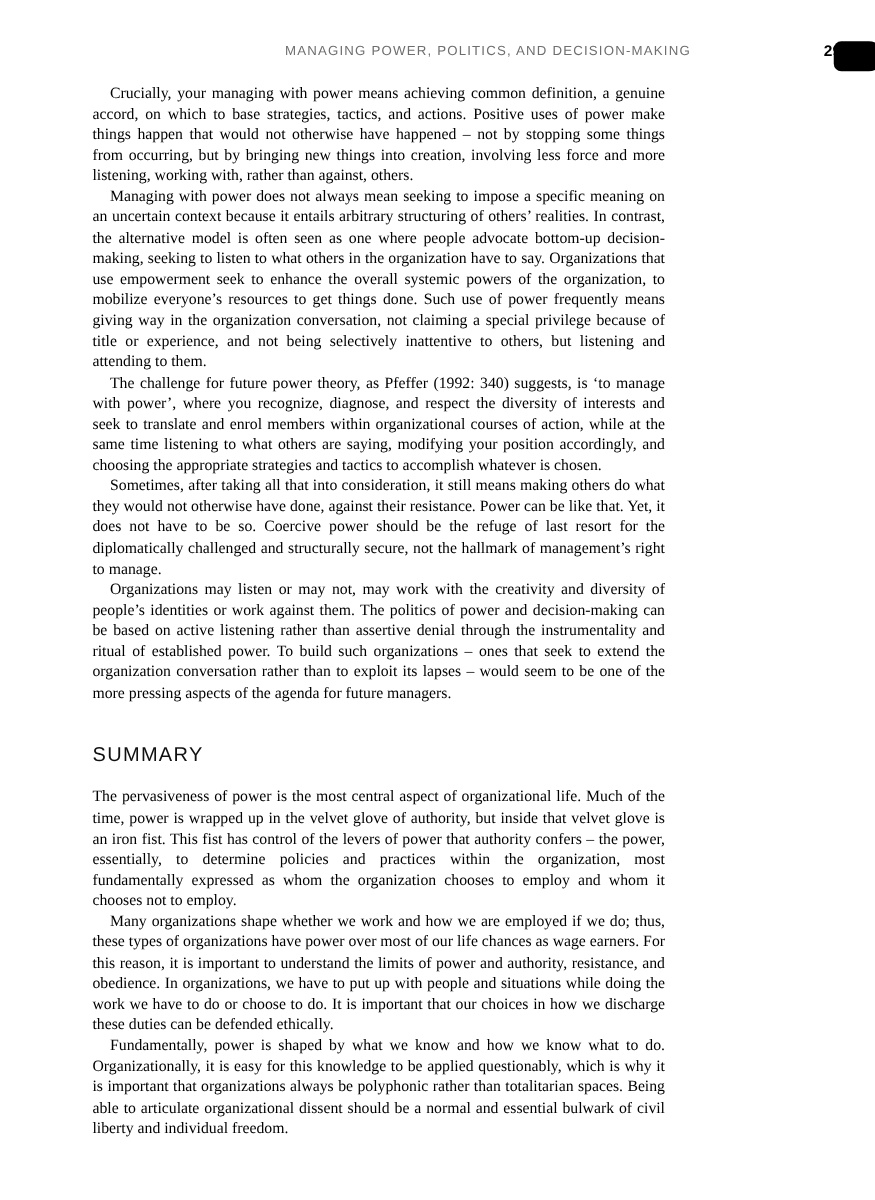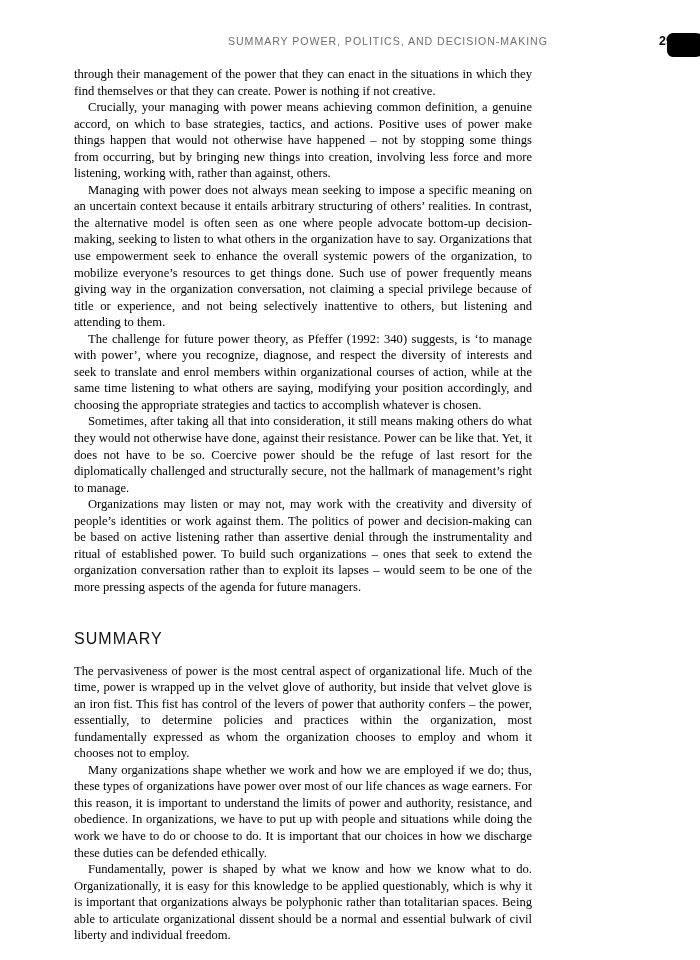--- a/index.html
+++ b/index.html
@@ -102,28 +102,27 @@
 
   .gap-before-heading { height: 33px; }
   .gap-after-heading  { height: 14px; }
 </style>
 </head>
 <body>
 
 <div class="page">
 
   <div class="running-head">
-    <div class="rh-title">SUMMARY POWER, POLITICS, AND DECISION-MAKING</div>
+    <div class="rh-title">MANAGING POWER, POLITICS, AND DECISION-MAKING</div>
     <div class="rh-folio">295</div>
     <div class="thumb-tab"></div>
   </div>
 
   <div class="textcol">
 
-    <p class="body first">through their management of the power that they can enact in the situations in which they find themselves or that they can create. Power is nothing if not creative.</p>
     <p class="body">Crucially, your managing with power means achieving common definition, a genuine accord, on which to base strategies, tactics, and actions. Positive uses of power make things happen that would not otherwise have happened – not by stopping some things from occurring, but by bringing new things into creation, involving less force and more listening, working with, rather than against, others.</p>
     <p class="body">Managing with power does not always mean seeking to impose a specific meaning on an uncertain context because it entails arbitrary structuring of others’ realities. In contrast, the alternative model is often seen as one where people advocate bottom-up decision-making, seeking to listen to what others in the organization have to say. Organizations that use empowerment seek to enhance the overall systemic powers of the organization, to mobilize everyone’s resources to get things done. Such use of power frequently means giving way in the organization conversation, not claiming a special privilege because of title or experience, and not being selectively inattentive to others, but listening and attending to them.</p>
     <p class="body">The challenge for future power theory, as Pfeffer (1992: 340) suggests, is ‘to manage with power’, where you recognize, diagnose, and respect the diversity of interests and seek to translate and enrol members within organizational courses of action, while at the same time listening to what others are saying, modifying your position accordingly, and choosing the appropriate strategies and tactics to accomplish whatever is chosen.</p>
     <p class="body">Sometimes, after taking all that into consideration, it still means making others do what they would not otherwise have done, against their resistance. Power can be like that. Yet, it does not have to be so. Coercive power should be the refuge of last resort for the diplomatically challenged and structurally secure, not the hallmark of management’s right to manage.</p>
     <p class="body">Organizations may listen or may not, may work with the creativity and diversity of people’s identities or work against them. The politics of power and decision-making can be based on active listening rather than assertive denial through the instrumentality and ritual of established power. To build such organizations – ones that seek to extend the organization conversation rather than to exploit its lapses – would seem to be one of the more pressing aspects of the agenda for future managers.</p>
 
     <div class="gap-before-heading"></div>
 
     <h2 class="section-heading">SUMMARY</h2>
 

